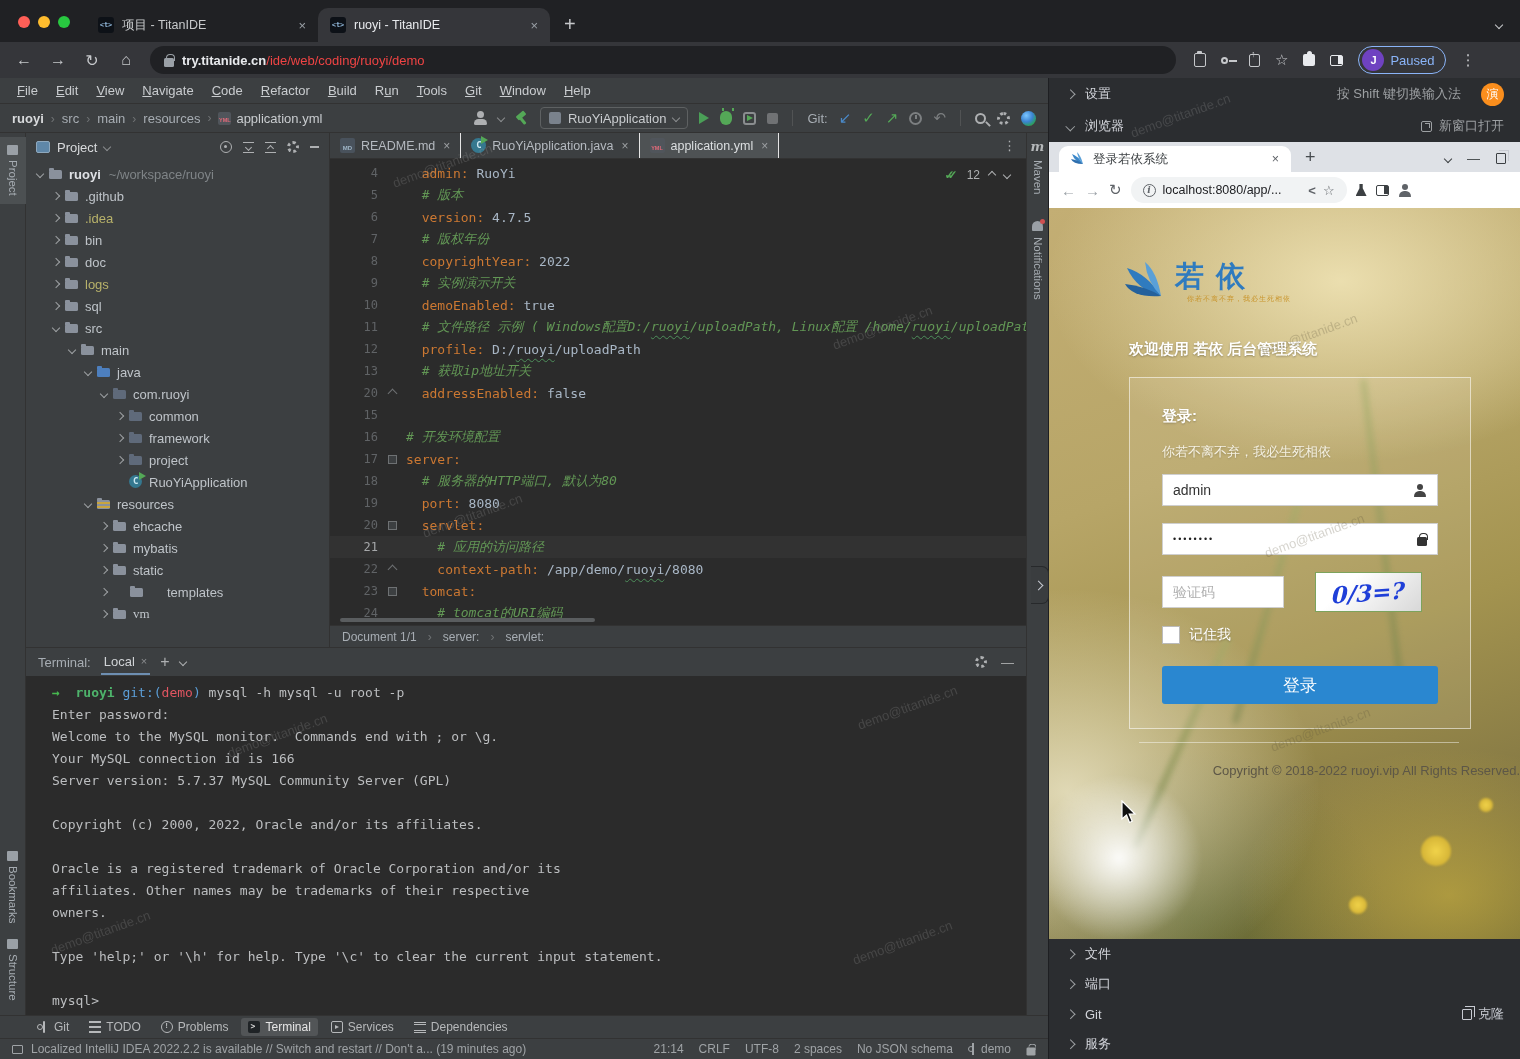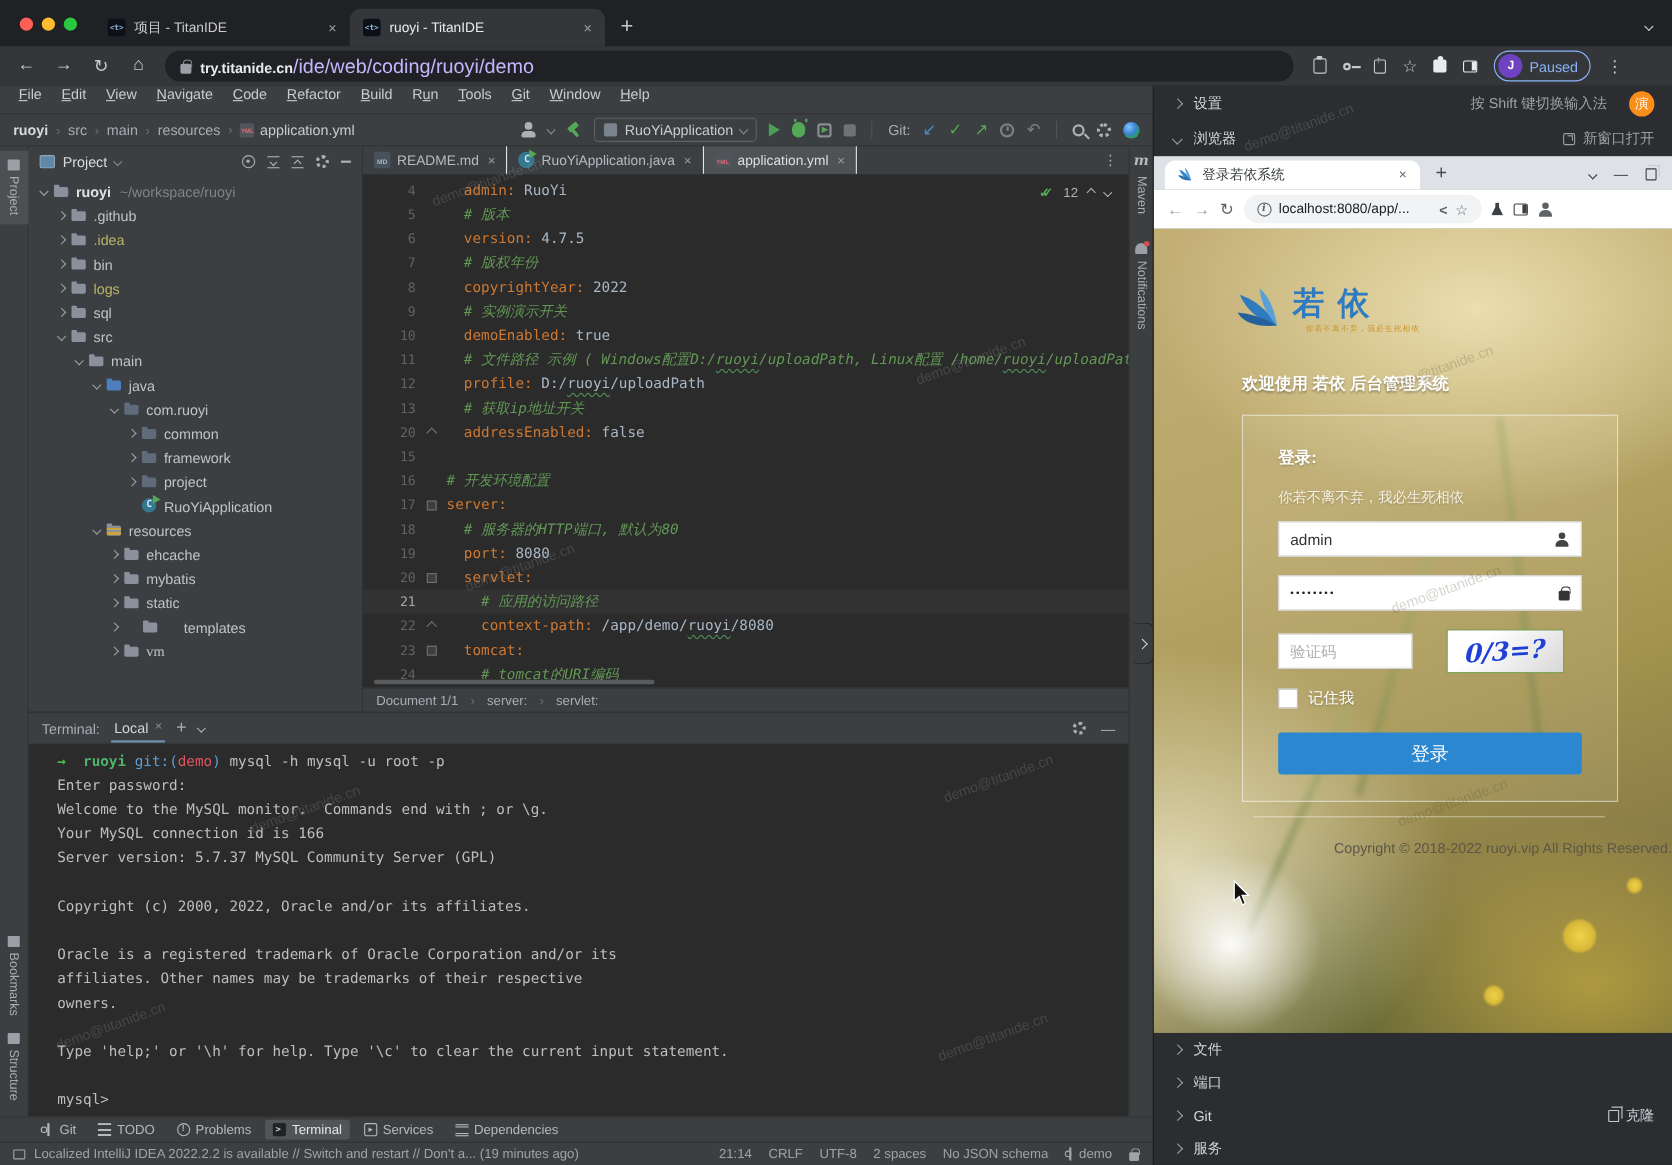--- a/index.html
+++ b/index.html
@@ -14,21 +14,21 @@
 .ctab.active{background:#35363a;color:#e8eaed}
 .ctab .x{margin-left:auto;color:#9aa0a6;font-size:13px}
 .fav-t{width:16px;height:16px;border-radius:3px;background:#0d1117;position:relative;flex:none}
 .fav-t::after{content:'<t>';position:absolute;inset:0;color:#8fb6d9;font:bold 7px/16px "DejaVu Sans Mono",monospace;text-align:center}
 .newtab{color:#c6c8cb;font-size:20px;padding:0 14px 6px}
 .tabsearch{margin-left:auto;padding:0 18px 10px}
 .urlbar{height:36px;background:#35363a;display:flex;align-items:center;gap:6px;padding:0 10px}
 .navbtn{width:28px;text-align:center;color:#c6c8cb;font-size:16px}
 .addr{width:1026px;height:28px;background:#202124;border-radius:14px;display:flex;align-items:center;gap:8px;padding:0 14px;margin-left:4px}
 .addr .host{color:#e8eaed;font-size:13px;font-weight:bold}
-.addr .path{color:#c4b5fd;font-size:18px}
+.addr .path{color:#ef4444;font-size:13px}
 .chrbar-icons{display:flex;align-items:center;gap:15px;margin-left:12px;color:#c6c8cb}
 .profile{height:28px;border:1.5px solid #8ab4f8;border-radius:14px;display:flex;align-items:center;gap:6px;padding:2px 10px 2px 3px}
 .avatar{width:22px;height:22px;border-radius:50%;background:#6f42c1;color:#fff;font:bold 11px/22px "Liberation Sans",sans-serif;text-align:center}
 .paused{color:#8ab4f8;font-size:13px}
 
 .chv{display:inline-block;width:6px;height:6px;border-right:1.6px solid currentColor;border-bottom:1.6px solid currentColor}
 .chv.down{transform:rotate(45deg)}
 .chv.right{transform:rotate(-45deg)}
 .lockico{display:inline-block;width:10px;height:9px;background:currentColor;border-radius:1.5px;position:relative;margin-top:4px}
 .lockico::before{content:'';position:absolute;left:1.5px;top:-4px;width:7px;height:6px;border:1.6px solid currentColor;border-bottom:none;border-radius:4px 4px 0 0}
@@ -38,21 +38,21 @@
 .keyico::after{content:'';position:absolute;left:6px;top:1px;width:8px;height:2px;background:currentColor}
 .shareico{display:inline-block;width:11px;height:13px;border:1.5px solid currentColor;position:relative;border-radius:2px}
 .shareico::after{content:'↑';position:absolute;left:1px;top:-6px;font-size:9px}
 .puzzleico{display:inline-block;width:12px;height:12px;background:currentColor;border-radius:2px;position:relative}
 .puzzleico::before{content:'';position:absolute;left:3.5px;top:-3px;width:5px;height:5px;border-radius:50%;background:currentColor}
 .panelico{display:inline-block;width:13px;height:11px;border:1.5px solid currentColor;border-radius:2px;position:relative}
 .panelico::after{content:'';position:absolute;right:0;top:0;width:4px;height:8px;background:currentColor}
 .kebab{font-size:15px;letter-spacing:0}
 
 .ide{position:absolute;left:0;top:78px;width:1048px;height:981px;background:#3c3f41;display:flex;flex-direction:column;font-size:13px;color:#bbb}
-.menubar{height:26px;display:flex;align-items:flex-start;padding:0 8px;border-bottom:1px solid #323232;flex:none}
+.menubar{height:26px;display:flex;align-items:center;padding:0 8px;border-bottom:1px solid #323232;flex:none}
 .mitem{padding:0 9px;color:#c9cccf}
 .mitem .mn{text-decoration:underline}
 .toolbar{height:29px;display:flex;align-items:center;padding:0 12px;border-bottom:1px solid #323232;flex:none}
 .bc-sep{color:#6f7274;padding:0 7px;font-size:12px}
 .bc-root{color:#d8dadc;font-weight:bold}
 .bc-item{color:#a7adb3}
 .bc-file{color:#c9cccf;display:inline-flex;align-items:center;gap:5px}
 .tright{margin-left:auto;display:flex;align-items:center;gap:11px}
 .sep-v{width:1px;height:16px;background:#515354;margin:0 3px}
 .combo{height:22px;border:1px solid #5e6162;border-radius:4px;display:flex;align-items:center;gap:7px;padding:0 8px;color:#c9cccf}
@@ -434,20 +434,26 @@
                   <span class="textra"></span>
                 </div>
 
                 <div class="trow" style="padding-left: 22px;">
                   <span class="chev r"></span>
                   <span class="ticon folder"></span>
                   <span class="tlabel">bin</span>
                   <span class="textra"></span>
                 </div>
 
+                <div class="trow" style="padding-left: 22px;">
+                  <span class="chev r"></span>
+                  <span class="ticon folder"></span>
+                  <span class="tlabel">doc</span>
+                  <span class="textra"></span>
+                </div>
 
                 <div class="trow" style="padding-left: 22px;">
                   <span class="chev r"></span>
                   <span class="ticon folder"></span>
                   <span class="tlabel ex">logs</span>
                   <span class="textra"></span>
                 </div>
 
                 <div class="trow" style="padding-left: 22px;">
                   <span class="chev r"></span>

